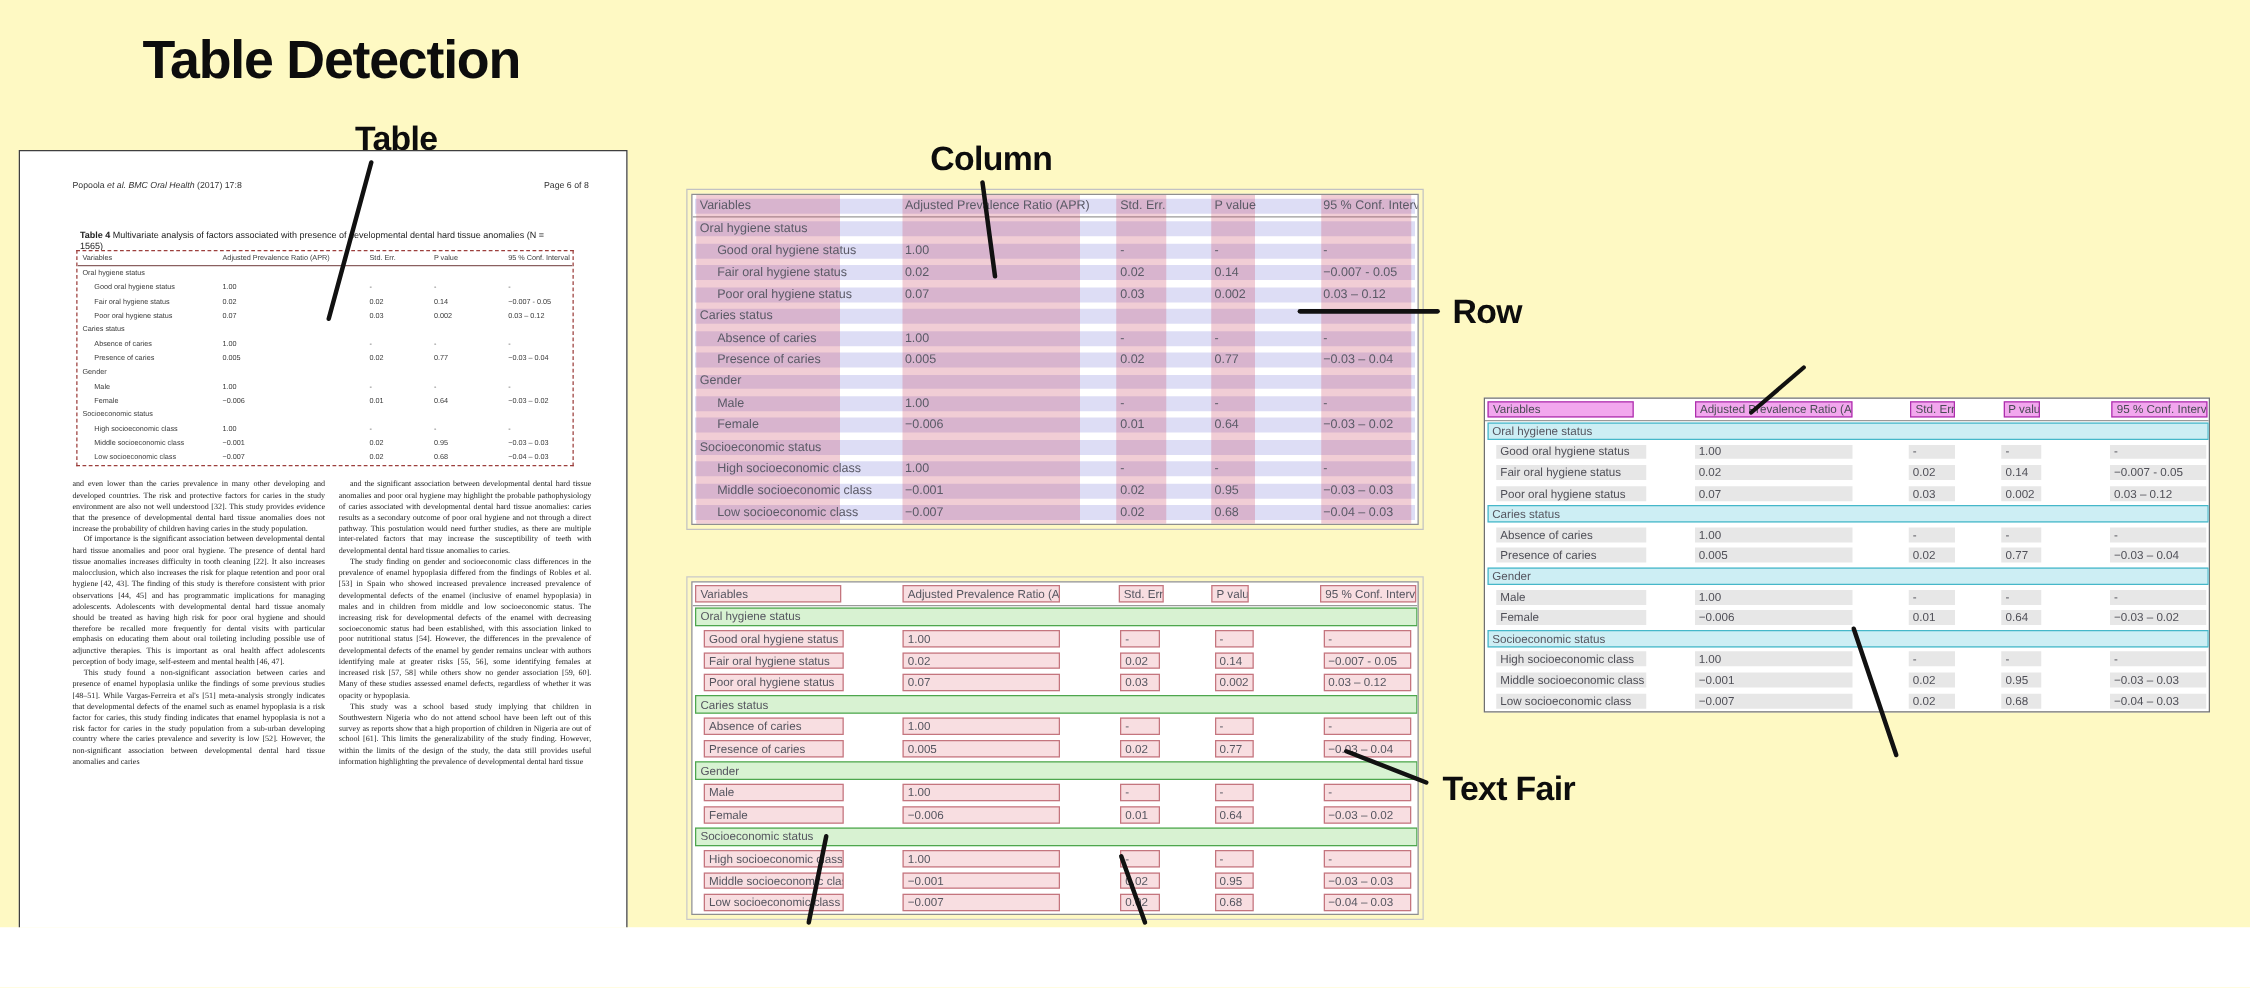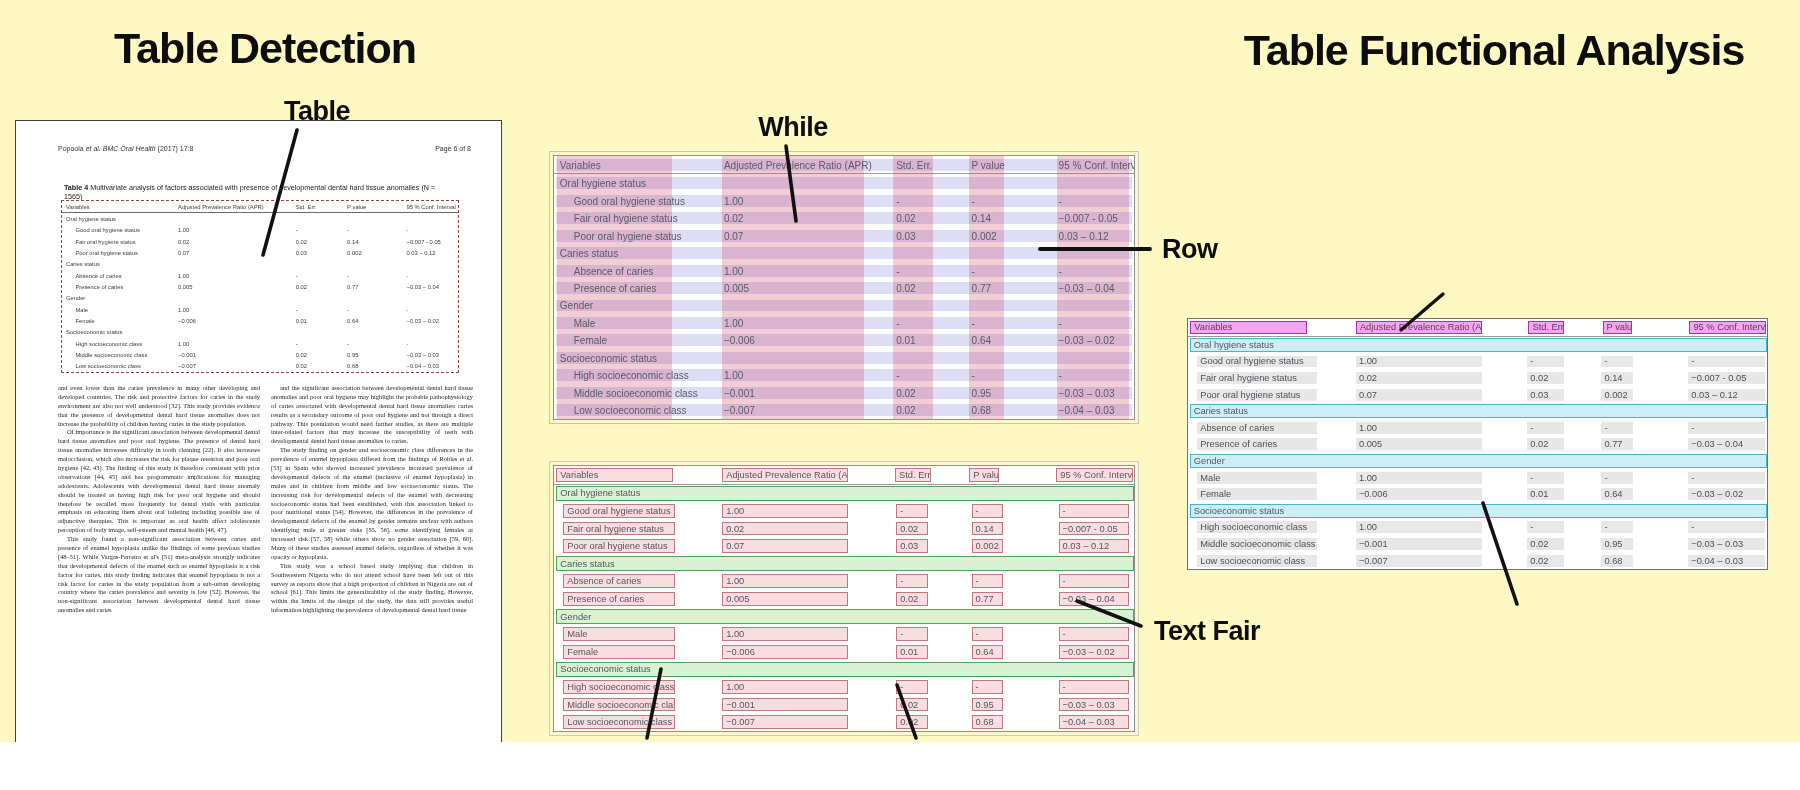--- a/index.html
+++ b/index.html
@@ -60,24 +60,23 @@
            background:var(--proj_header_fill);border:1.3px solid var(--proj_header_border);z-index:2;}
   .graybox{position:absolute;top:14%;bottom:14%;background:var(--grid_cell_fill);z-index:2;overflow:hidden;}
   .graybox span{color:#4f4f57;}
 </style>
 </head>
 <body>
 
 <div class="canvas">
 
   <div class="panel-title" style="left:265px;top:24px;">Table Detection</div>
-  <div class="panel-title" style="left:1494px;top:26px;">Table Functional Analysis</div>
 
   <div class="callout" style="left:317px;top:96px;">Table</div>
-  <div class="callout" style="left:793px;top:112px;">While</div>
+  <div class="callout" style="left:793px;top:112px;">Column</div>
   <div class="callout left-anchor" style="left:1162px;top:234px;">Row</div>
   <div class="callout" style="left:636px;top:741px;">Spanning Fair</div>
   <div class="callout" style="left:886px;top:741px;text-align:right;">Grid Cell</div>
   <div class="callout" style="left:1207px;top:616px;">Text Fair</div>
 
   <svg id="callout-lines" width="1800" height="790">
     <line x1="297" y1="130" x2="263" y2="255" stroke="#111" stroke-width="3.6" stroke-linecap="round"></line>
     <line x1="786" y1="146" x2="796" y2="221" stroke="#111" stroke-width="3.6" stroke-linecap="round"></line>
     <line x1="1040" y1="249" x2="1150" y2="249" stroke="#111" stroke-width="3.8" stroke-linecap="round"></line>
     <line x1="661" y1="669" x2="647" y2="738" stroke="#111" stroke-width="3.6" stroke-linecap="round"></line>

